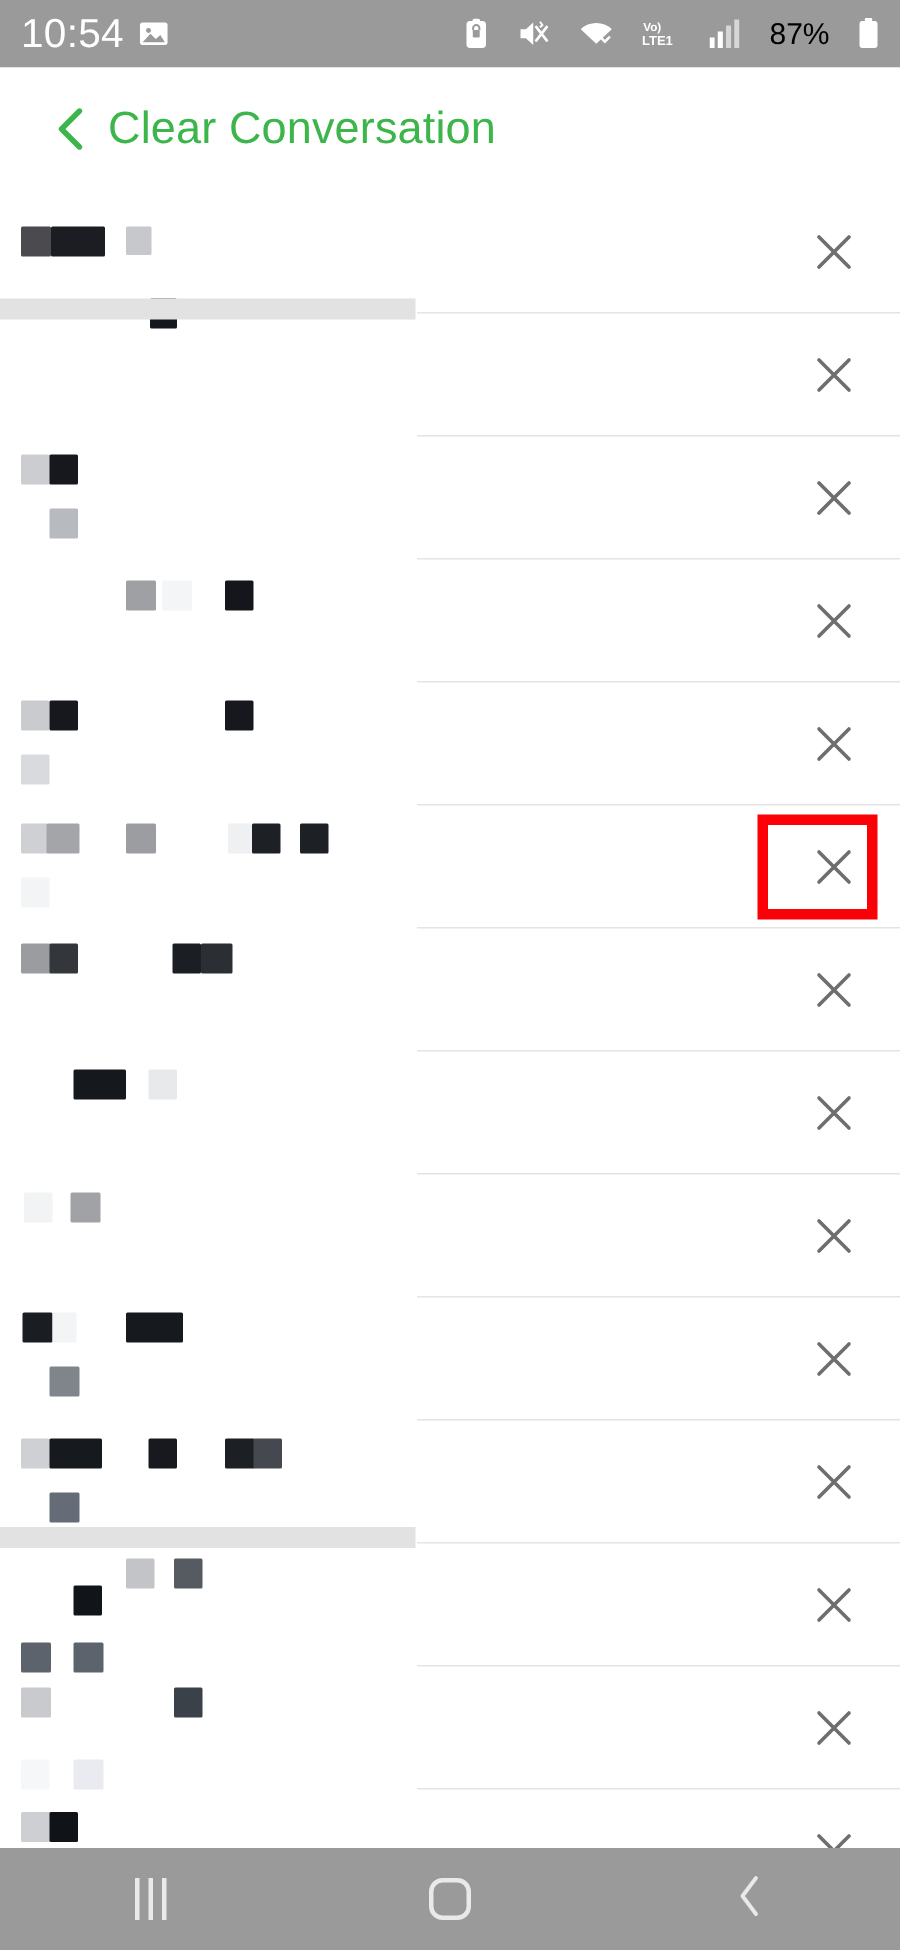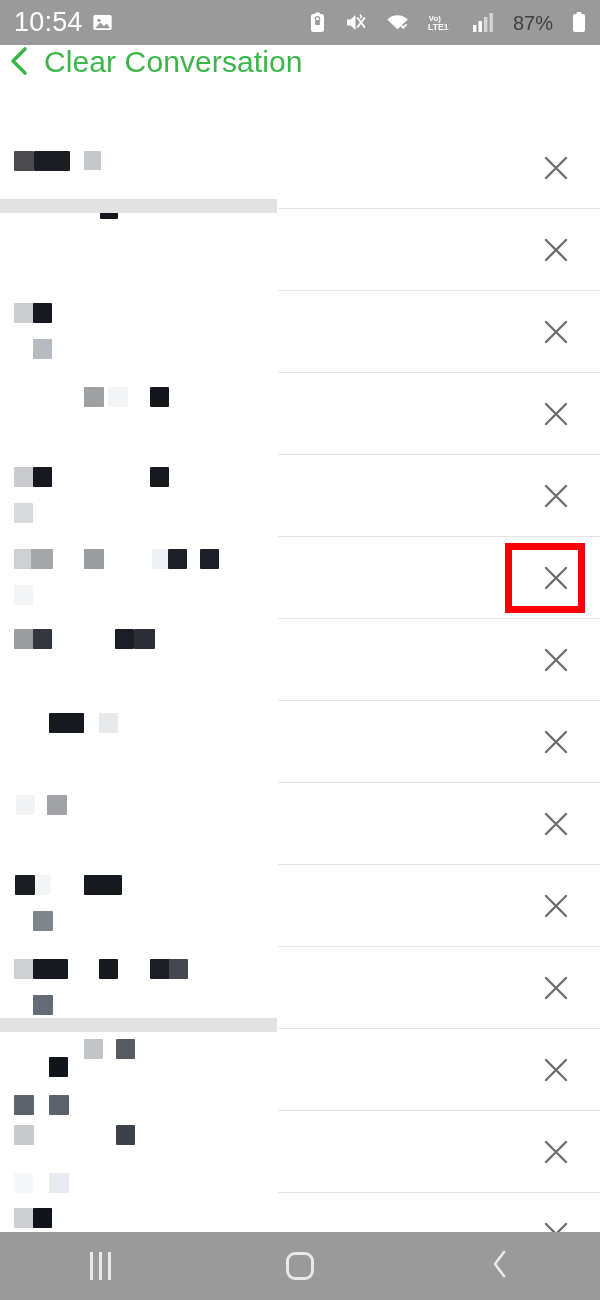--- a/index.html
+++ b/index.html
@@ -38,36 +38,37 @@
     font-size: 27px;
     letter-spacing: 0.2px;
     line-height: 1;
   }
   .status-right {
     display: flex;
     align-items: center;
     gap: 19px;
   }
   .status-battery-pct {
-    color: #404040;
+    color: #000000;
     font-size: 20px;
     line-height: 1;
     margin-left: 1px;
   }
   .sicon { display: block; }
 
   
   .app-header {
     position: absolute;
     top: 45px; left: 0;
     width: 600px;
     height: 82px;
     background: #ffffff;
     display: flex;
-    padding-left: 6px;
+    align-items: center;
+    padding-left: 34px;
     box-sizing: border-box;
   }
   .back-chevron {
     width: 26px;
     height: 32px;
     flex: none;
     margin-right: 12px;
   }
   .header-title {
     font-size: 30px;

